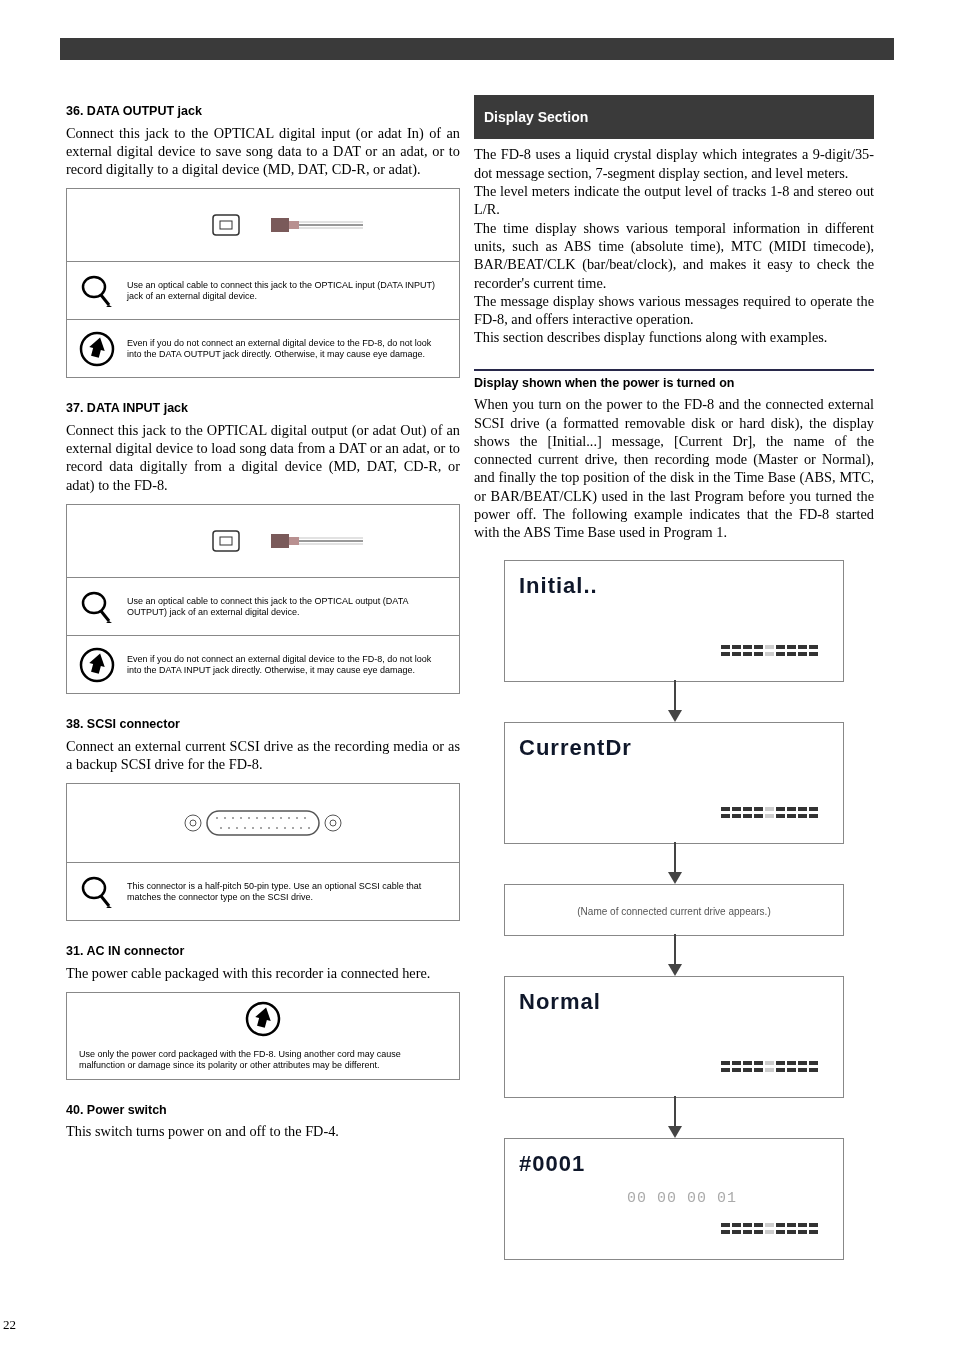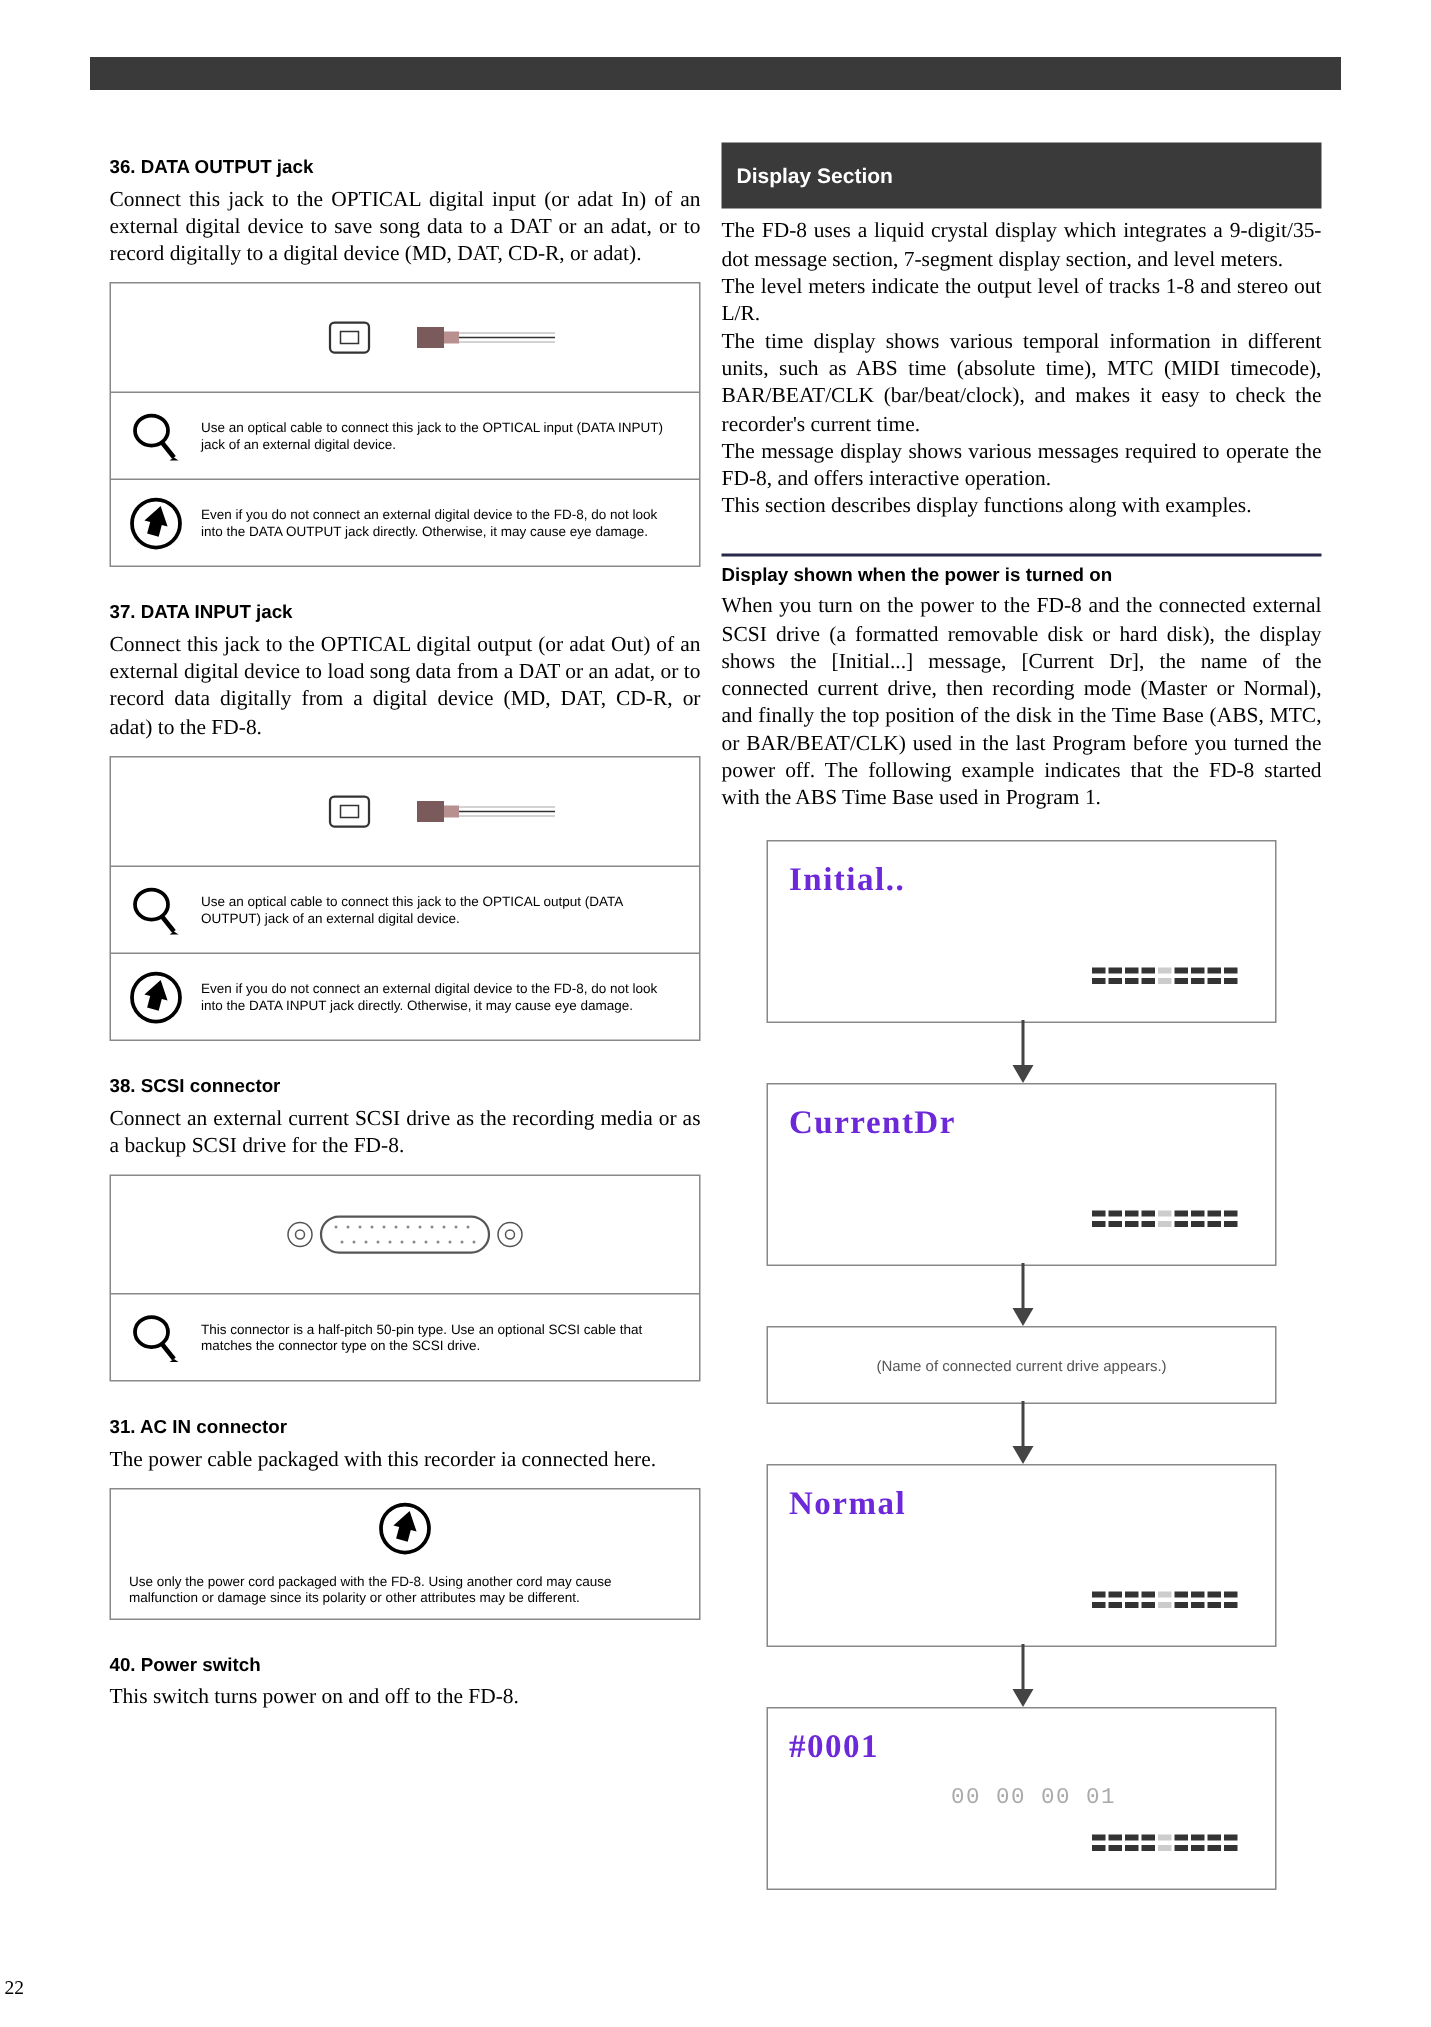--- a/index.html
+++ b/index.html
@@ -20,21 +20,20 @@
     background: #3a3a3a;
   }
   .page {
     position: absolute;
     top: 95px;
     left: 66px;
     right: 66px;
     bottom: 40px;
     display: flex;
     gap: 14px;
-    justify-content: center;
   }
   .col {
     width: 394px;
     font-size: 14.5px;
     line-height: 1.32;
   }
   .col-left { width: 394px; }
   .col-right { width: 400px; }
   .section-heading {
     font-family: Arial, Helvetica, sans-serif;
@@ -116,28 +115,28 @@
   .arrow-down::after {
     content: "";
     position: absolute;
     bottom: -2px;
     left: -6px;
     border-left: 7px solid transparent;
     border-right: 7px solid transparent;
     border-top: 12px solid #444;
   }
   .lcd-text {
-    font-family: Liberation Serif, serif;
+    font-family: Liberation Sans, sans-serif;
     font-size: 22px;
     font-weight: bold;
     letter-spacing: 1px;
     position: absolute;
     top: 10px;
     left: 14px;
-    color: #6d28d9;
+    color: #0f172a;
   }
   .lcd-small {
     font-family: 'Courier New', monospace;
     font-size: 15px;
     color: #aaa;
     position: absolute;
     top: 50px;
     left: 122px;
     letter-spacing: 1px;
   }
@@ -295,21 +294,21 @@
       <div class="illus-row">
         <svg class="illus-icon" viewBox="0 0 36 36">
           <circle cx="18" cy="18" r="16" fill="none" stroke="#000" stroke-width="2.5"></circle>
           <path d="M18 6 L10 18 L14 18 L14 26 L22 26 L22 18 L26 18 Z" fill="#000" transform="rotate(15 18 18)"></path>
         </svg>
         <div class="illus-text">Use only the power cord packaged with the FD-8. Using another cord may cause malfunction or damage since its polarity or other attributes may be different.</div>
       </div>
     </div>
 
     <div class="section-heading">40. Power switch</div>
-    <div class="body-text">This switch turns power on and off to the FD-8.</div>
+    <div class="body-text">This switch turns power on and off to the FD-4.</div>
 
   </div>
 
   <div class="col col-right">
 
     <div class="right-heading-bar">Display Section</div>
 
     <div class="body-text">The FD-8 uses a liquid crystal display which integrates a 9-digit/35-dot message section, 7-segment display section, and level meters.</div>
     <div class="body-text">The level meters indicate the output level of tracks 1-8 and stereo out L/R.</div>
     <div class="body-text">The time display shows various temporal information in different units, such as ABS time (absolute time), MTC (MIDI timecode), BAR/BEAT/CLK (bar/beat/clock), and makes it easy to check the recorder's current time.</div>

